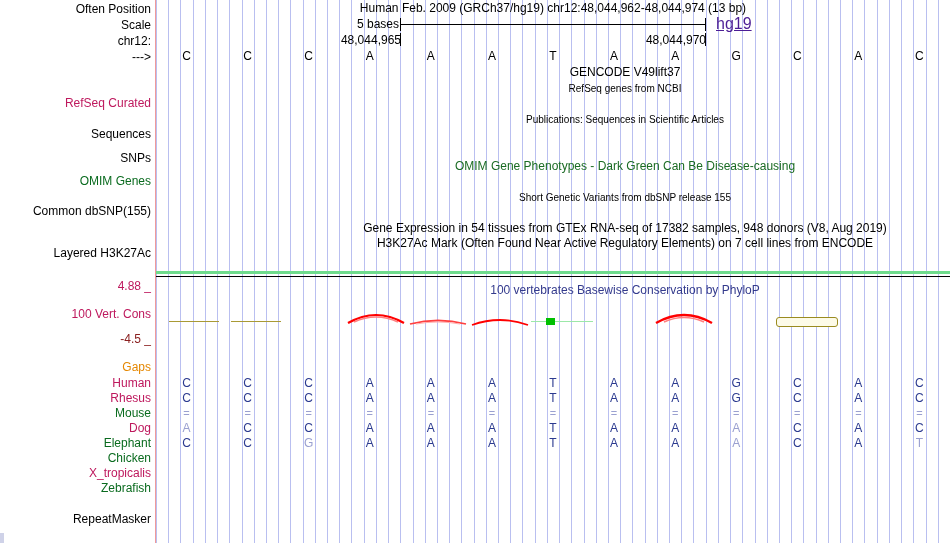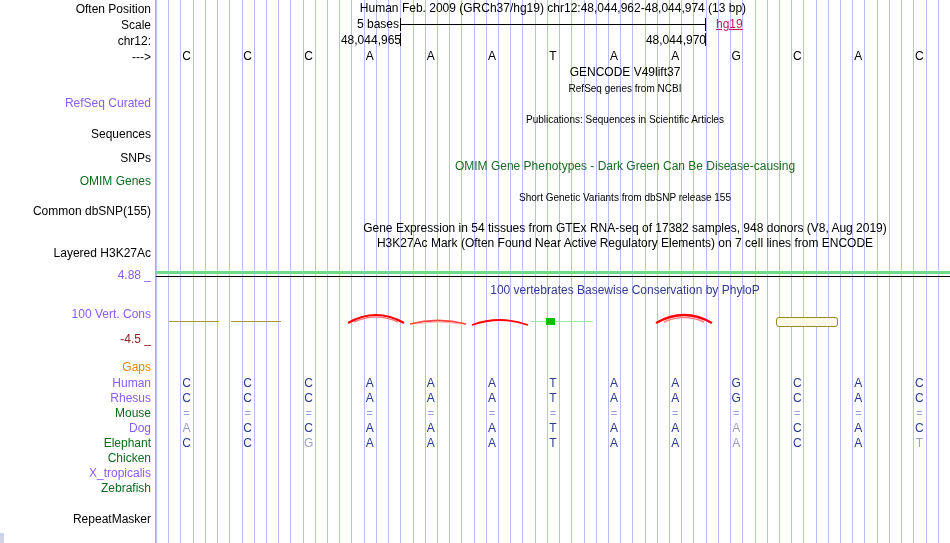--- a/index.html
+++ b/index.html
@@ -9,21 +9,21 @@
     -webkit-font-smoothing:antialiased;
   }
   #browser{position:absolute;inset:0;}
 
   
   .lbl{
     position:absolute;right:799px;    
     text-align:right;white-space:nowrap;
     font-size:12px;line-height:12px;color:#000;
   }
-  .lbl.blue{color:#8b5cf6;}
+  .lbl.blue{color:#be185d;}
   .lbl.green{color:#0a6b1f;}
   .lbl.orange{color:#e58700;}
   .lbl.dkred{color:#8b2020;}
 
   
   #grid{
     position:absolute;left:156px;top:0;width:794px;height:543px;
     overflow:hidden;
   }
   .vline{position:absolute;top:0;bottom:0;width:1px;background:#b9bff0;}
@@ -48,21 +48,21 @@
   .alnrow .base{color:#2b3a8f;font-size:12px;line-height:12px;}
   .alnrow{height:12px;}
   .alnrow .base.faint{color:#9aa0d0;}
   .alnrow .base.eq{color:#9aa0d0;font-size:11px;}
 
   
   #hdr-assembly{position:absolute;left:156px;width:794px;text-align:center;top:2px;font-size:12px;line-height:12px;color:#000;white-space:nowrap;}
   #scale-label{position:absolute;top:18px;text-align:right;font-size:12px;line-height:12px;color:#000;white-space:nowrap;}
   #scale-bar{position:absolute;top:24px;height:1px;background:#000;}
   .tick{position:absolute;width:1px;background:#000;}
-  #db-label{position:absolute;top:18px;font-size:12px;line-height:12px;color:#be185d;text-decoration:underline;}
+  #db-label{position:absolute;top:18px;font-size:16px;line-height:12px;color:#4c1d95;text-decoration:underline;}
   .coord{position:absolute;top:34px;font-size:12px;line-height:12px;color:#000;white-space:nowrap;text-align:right;}
   .coordtick{position:absolute;top:33px;width:1px;height:13px;background:#000;}
 
   
   #h3k-green{position:absolute;left:156px;width:794px;top:271px;height:3px;background:#6fdc8c;}
   #h3k-black{position:absolute;left:156px;width:794px;top:276px;height:1px;background:#000;}
 
   
   #cons{position:absolute;left:156px;top:288px;width:794px;height:52px;}
   .hump{position:absolute;}
@@ -152,21 +152,21 @@
   <div class="lbl" style="top:3px;">Often Position</div>
   <div class="lbl" style="top:19px;">Scale</div>
   <div class="lbl" style="top:35px;">chr12:</div>
   <div class="lbl" style="top:51px;">---&gt;</div>
   <div class="lbl blue" style="top:97px;">RefSeq Curated</div>
   <div class="lbl" style="top:128px;">Sequences</div>
   <div class="lbl" style="top:152px;">SNPs</div>
   <div class="lbl green" style="top:175px;">OMIM Genes</div>
   <div class="lbl" style="top:205px;">Common dbSNP(155)</div>
   <div class="lbl" style="top:247px;">Layered H3K27Ac</div>
-  <div class="lbl blue" style="top:269px;">4.88 _</div>
+  <div class="lbl blue" style="top:280px;">4.88 _</div>
   <div class="lbl blue" style="top:308px;">100 Vert. Cons</div>
   <div class="lbl dkred" style="top:333px;">-4.5 _</div>
   <div class="lbl orange" style="top:361px;">Gaps</div>
   <div class="lbl" style="top:513px;">RepeatMasker</div>
 
   <div id="species-labels">
       <div class="lbl blue" style="top: 377px;">Human</div>
       <div class="lbl blue" style="top: 392px;">Rhesus</div>
       <div class="lbl green" style="top: 407px;">Mouse</div>
       <div class="lbl blue" style="top: 422px;">Dog</div>

